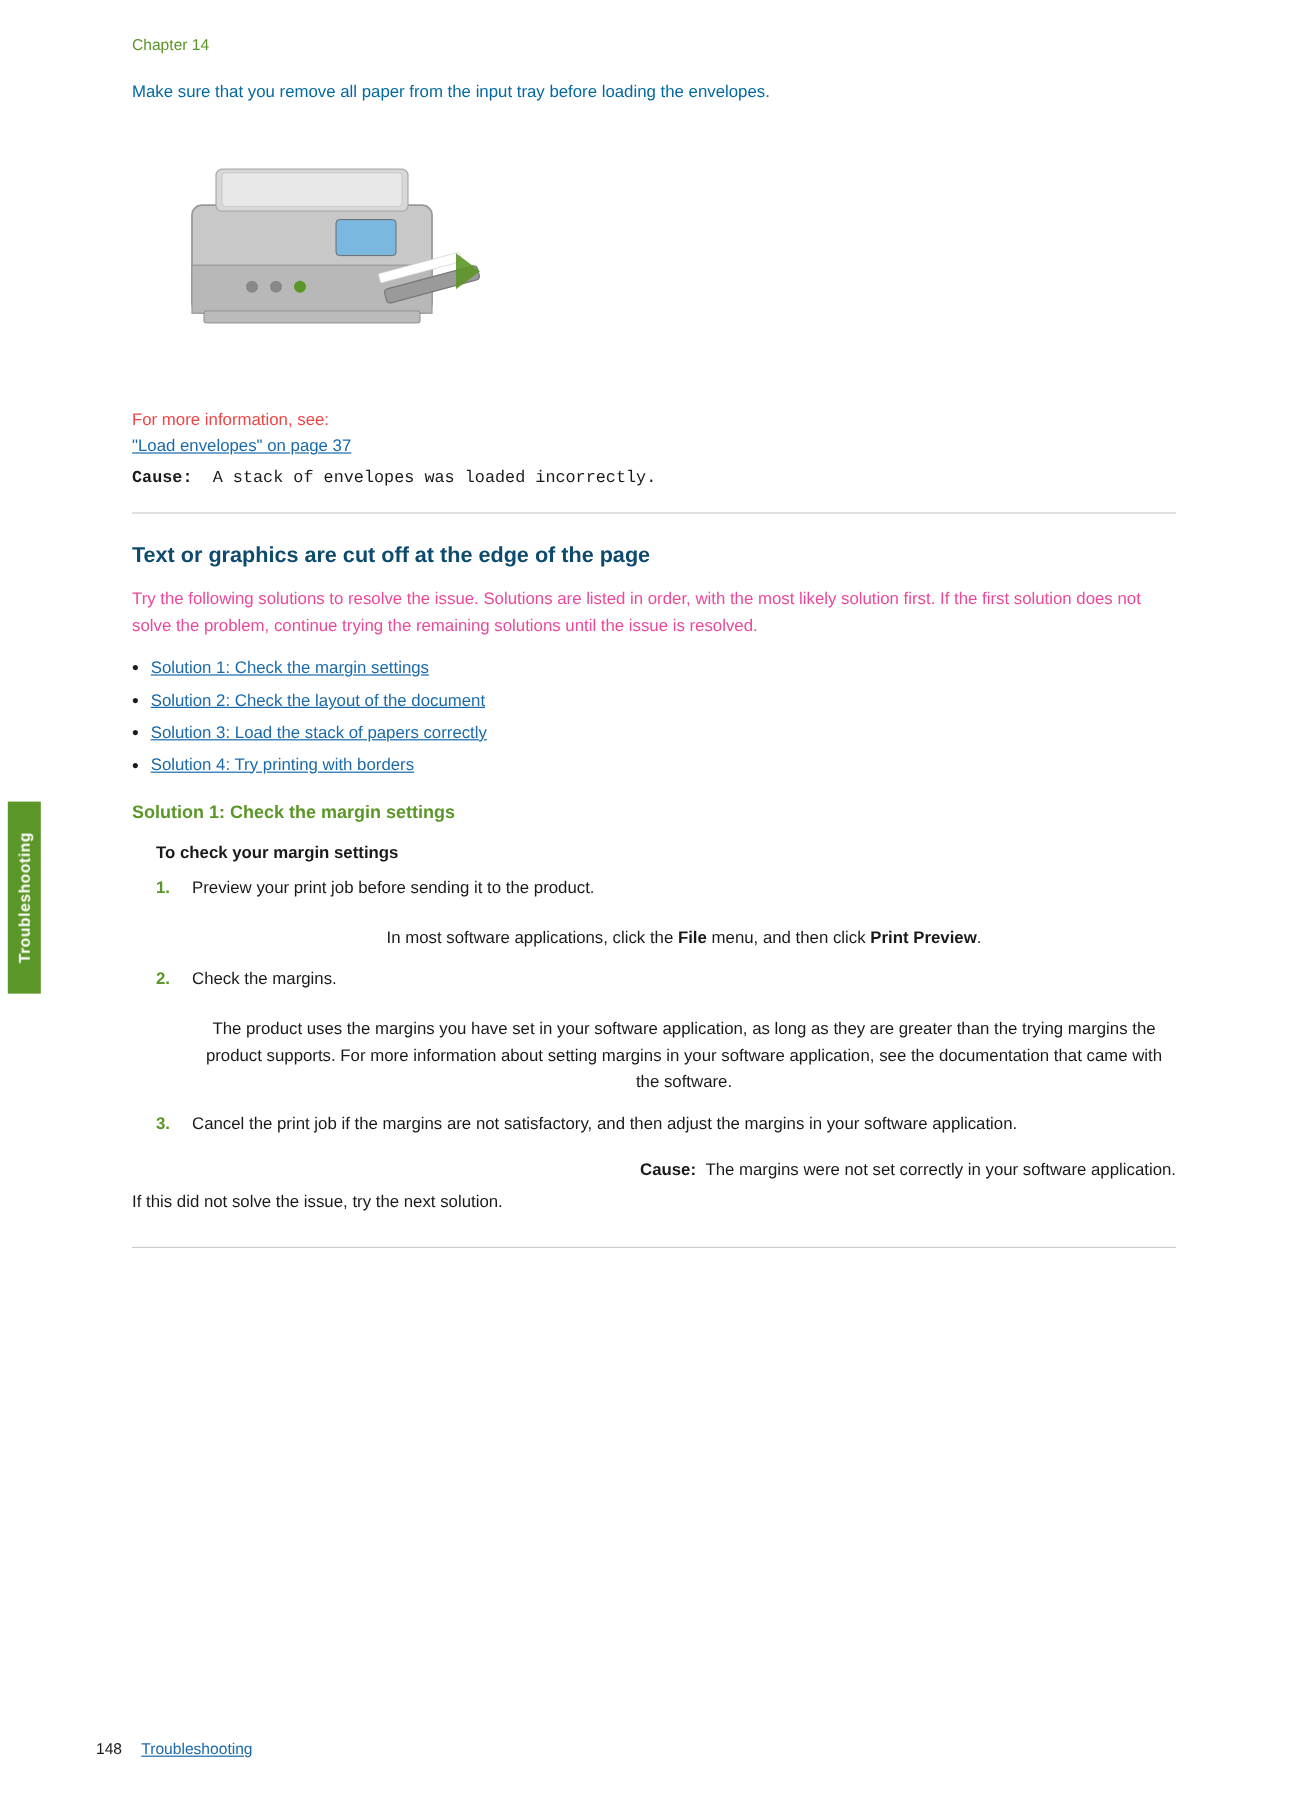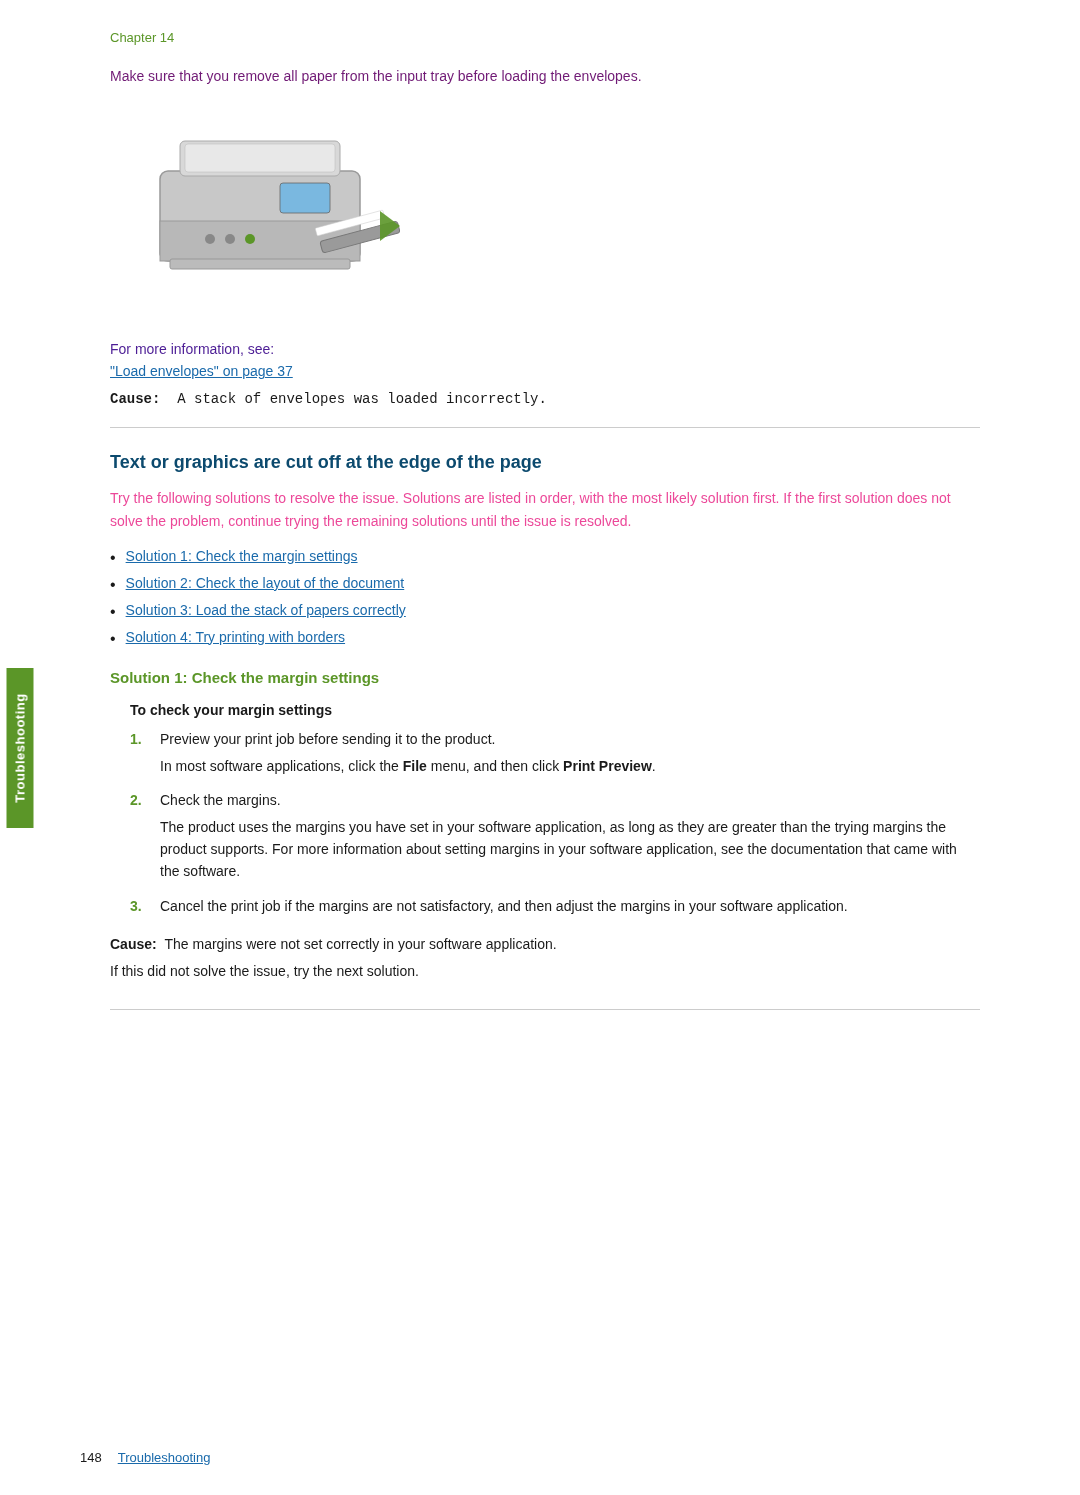--- a/index.html
+++ b/index.html
@@ -53,39 +53,39 @@
       color: #5b9628;
       font-size: 13px;
       font-weight: normal;
       margin-bottom: 20px;
     }
 
     .intro-text {
       font-size: 14px;
       line-height: 1.6;
       margin-bottom: 24px;
-      color: #701a75;
+      color: #0369a1;
     }
 
     .printer-image-container {
       margin: 20px 0 30px 20px;
       width: 280px;
       height: 200px;
     }
 
     
     .printer-svg {
       width: 280px;
       height: 200px;
     }
 
     .for-more-info {
       font-size: 14px;
       margin-bottom: 6px;
-      color: #4c1d95;
+      color: #ef4444;
     }
 
     .link-text {
       color: #1a6aab;
       text-decoration: underline;
       cursor: pointer;
       font-size: 14px;
     }
 
     .cause-line {
@@ -197,27 +197,29 @@
     .step-content {
       flex: 1;
     }
 
     .step-content strong {
       font-weight: bold;
     }
 
     .step-sub-text {
       display: block;
-      margin-top: 4px;
+      margin-top: 19px;
+      text-align: center;
     }
 
     .cause-block {
       font-size: 14px;
       margin: 12px 0 8px 0;
       line-height: 1.6;
+      text-align: right;
     }
 
     .cause-block strong {
       font-weight: bold;
     }
 
     .if-not-solved {
       font-size: 14px;
       margin: 8px 0 16px 0;
       color: #1a1a1a;

